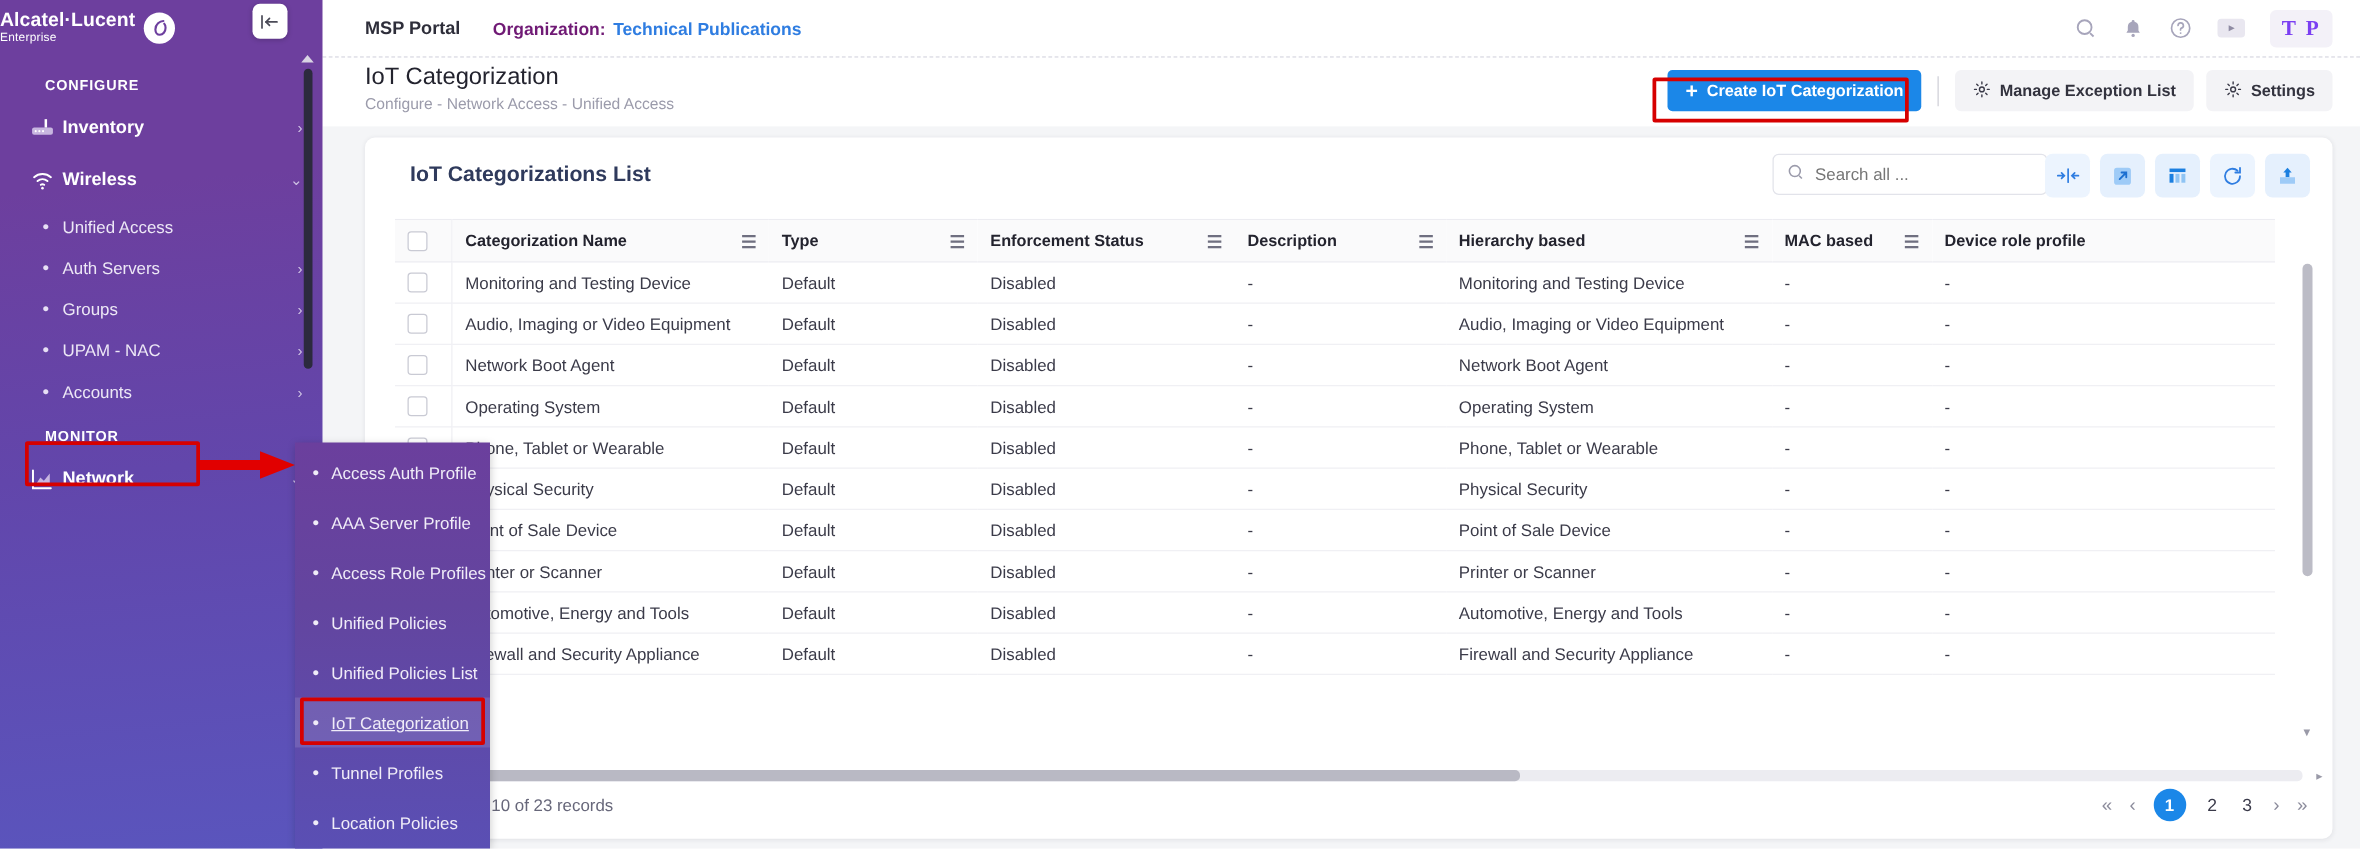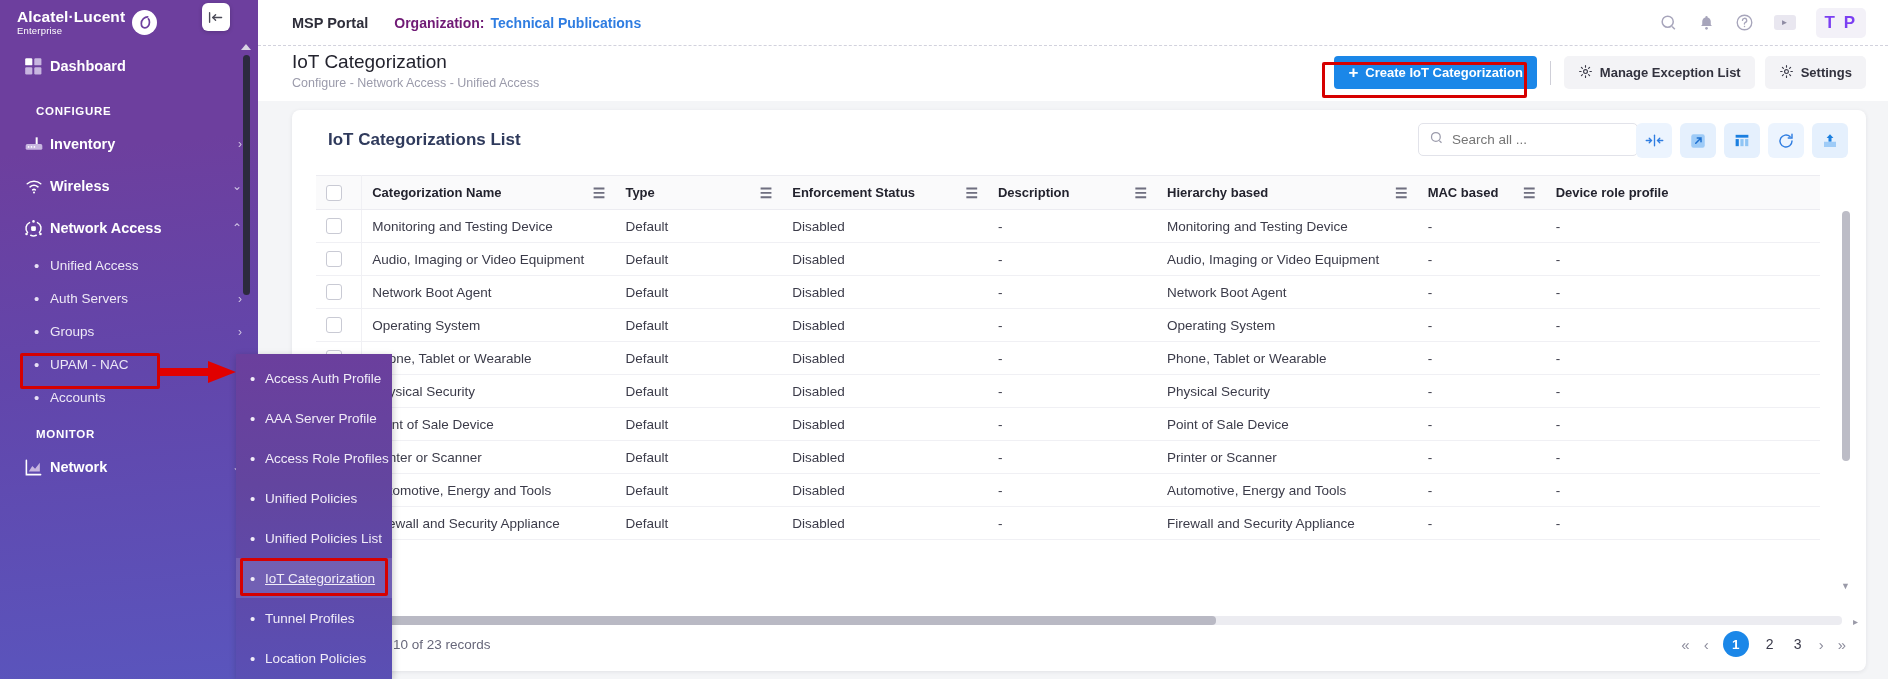--- a/index.html
+++ b/index.html
@@ -9,21 +9,21 @@
     background: #ffffff; overflow: hidden;
   }
   #app { position: relative; width: 1888px; height: 679px; }
 
   
   .sidebar {
     position: absolute; left: 0; top: 0; width: 258px; height: 679px;
     background: linear-gradient(175deg, #6d3f9e 0%, #6d3f9e 22%, #6246ab 55%, #5a55bd 100%);
     color: #fff; z-index: 30;
   }
-  .brand { height: 45px; display: flex; align-items: center; padding-left: 17px; }
+  .brand { height: 45px; display: flex; align-items: center; }
   .brand-txt { line-height: 1.05; }
   .brand-txt .b1 { font-size: 15.5px; font-weight: 700; letter-spacing: .1px; }
   .brand-txt .b2 { font-size: 9.5px; font-weight: 400; letter-spacing: .2px; }
   .brand-logo {
     width: 25px; height: 25px; border-radius: 50%; background: #fff; margin-left: 7px;
     display: flex; align-items: center; justify-content: center;
     color: #6d3f9e; font-size: 16px; font-style: italic; font-weight: 700;
     font-family: "Liberation Serif", serif;
   }
   .side-scroll { position: absolute; top: 45px; left: 0; width: 258px; bottom: 0; }
@@ -86,21 +86,21 @@
     display: flex; align-items: center; justify-content: center; z-index: 50;
     color: #4a4a57; font-size: 13px; cursor: pointer;
   }
   .msp { font-size: 14.5px; font-weight: 700; color: #2e2e3a; margin-left: 34px; }
   .orglbl { font-size: 14px; font-weight: 700; color: #701a75; margin-left: 26px; }
   .orgval { font-size: 14px; font-weight: 700; color: #2f7de1; margin-left: 6px; cursor: pointer; }
   .topicons { margin-left: auto; display: flex; align-items: center; gap: 20px; padding-right: 22px; }
   .t-ic { color: #a7a5bb; cursor: pointer; display: flex; align-items: center; }
   .tp-avatar {
     background: #f3f1f8; border-radius: 5px; padding: 5px 9px;
-    color: #7b3ff2; font-size: 17px; font-weight: 700; letter-spacing: 2px; cursor: pointer;
+    color: #7b3ff2; font-size: 17px; font-weight: 700; letter-spacing: 2px; cursor: pointer; font-family: Liberation Serif, serif;
   }
   .play-badge {
     width: 22px; height: 15px; border-radius: 3px; background: #e9e7f0;
     display: flex; align-items: center; justify-content: center; color: #8e8ba3; font-size: 8px;
   }
 
   
   .pagehead {
     position: absolute; left: 258px; top: 45px; right: 0; height: 56px;
     background: #fff; border-top: 1px dashed #d2d2dd;
@@ -526,31 +526,20 @@
         <div class="b2">Enterprise</div>
       </div>
       <div class="brand-logo">
         <svg width="17" height="17" viewBox="0 0 24 24">
             <path d="M16.5 4c-4 0-9 3.5-9 9.5 0 3.5 2 6 5 6 3.5 0 6.5-3.5 6.5-8 0-2-0.5-3.5-1.5-4.5" fill="none" stroke="#6d3f9e" stroke-width="2.4" stroke-linecap="round"></path>
           </svg>
       </div>
     </div>
 
     <div class="side-scroll">
-      <div class="nav-item">
-        <span class="ico">
-          <svg width="19" height="19" viewBox="0 0 24 24">
-            <rect x="1.5" y="1.5" width="9" height="9" rx="1.5" fill="#ffffff"></rect>
-            <rect x="13" y="1.5" width="9" height="9" rx="1.5" fill="#c8b6e0"></rect>
-            <rect x="1.5" y="13" width="9" height="9" rx="1.5" fill="#c8b6e0"></rect>
-            <rect x="13" y="13" width="9" height="9" rx="1.5" fill="#c8b6e0"></rect>
-          </svg>
-        </span>
-        <span class="lbl">Dashboard</span>
-      </div>
 
       <div class="sec-label">CONFIGURE</div>
 
       <div class="nav-item">
         <span class="ico">
           <svg width="20" height="18" viewBox="0 0 24 20">
             <rect x="2" y="10" width="20" height="7" rx="2" fill="#c8b6e0"></rect>
             <rect x="14" y="2" width="2.4" height="8" fill="#ffffff"></rect>
             <circle cx="5.5" cy="13.5" r="1" fill="#ffffff"></circle>
             <circle cx="9" cy="13.5" r="1" fill="#ffffff"></circle>
@@ -567,33 +556,20 @@
             <path d="M3.5 8.5a13 13 0 0 1 17 0"></path>
             <path d="M7 12.4a8 8 0 0 1 10 0"></path>
             <path d="M10.3 16.2a3.2 3.2 0 0 1 3.4 0"></path>
             <circle cx="12" cy="19.6" r="1.3" fill="#ffffff" stroke="none"></circle>
           </svg>
         </span>
         <span class="lbl">Wireless</span>
         <span class="chev">⌄</span>
       </div>
 
-      <div class="nav-item">
-        <span class="ico">
-          <svg width="19" height="19" viewBox="0 0 24 24" fill="none" stroke="#ffffff" stroke-width="1.9">
-            <path d="M7 4.5A8 8 0 0 0 4.5 17M17 4.5A8 8 0 0 1 19.5 17M8.5 20.5a8 8 0 0 0 7 0" stroke-linecap="round"></path>
-            <rect x="9" y="9" width="6" height="6" rx="1.4" fill="#ffffff" stroke="none"></rect>
-            <circle cx="12" cy="3" r="1.6" fill="#ffffff" stroke="none"></circle>
-            <circle cx="3.2" cy="19" r="1.6" fill="#ffffff" stroke="none"></circle>
-            <circle cx="20.8" cy="19" r="1.6" fill="#ffffff" stroke="none"></circle>
-          </svg>
-        </span>
-        <span class="lbl">Network Access</span>
-        <span class="chev">⌃</span>
-      </div>
 
       <div id="na-children">
           <div class="sub-item">
             <span class="dot">•</span>
             <span class="lbl">Unified Access</span>
             <span class="chev"></span>
           </div>
           <div class="sub-item">
             <span class="dot">•</span>
             <span class="lbl">Auth Servers</span>

